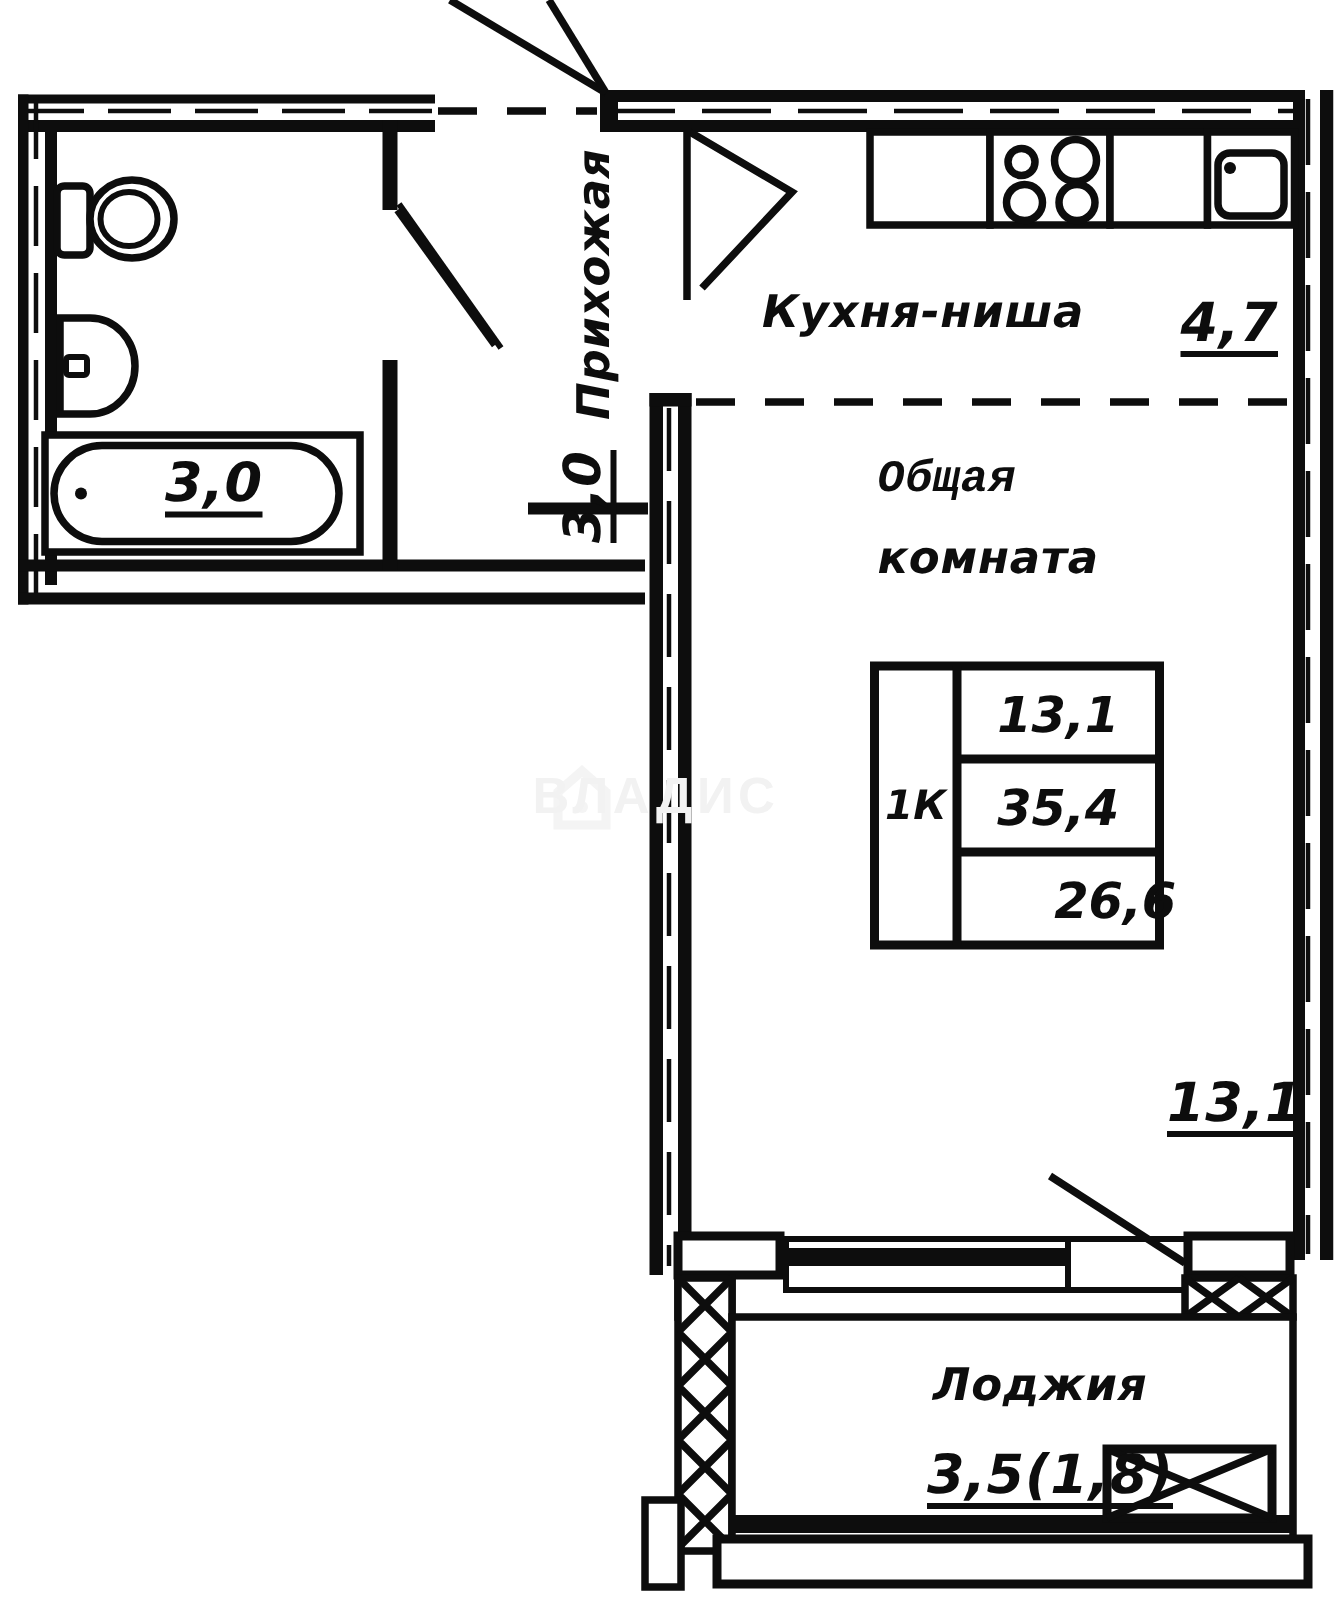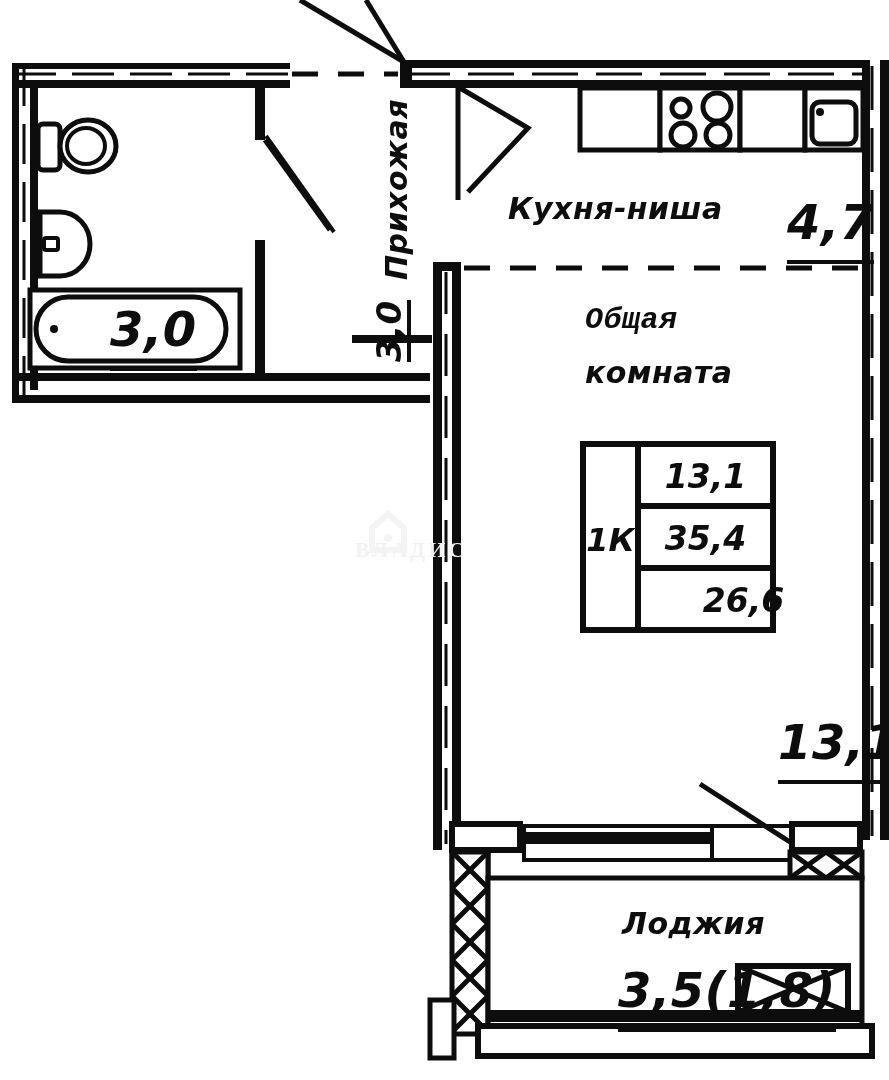--- a/index.html
+++ b/index.html
@@ -14,41 +14,41 @@
     font-family:"DejaVu Sans","Liberation Sans",sans-serif;
     font-style:italic;
     font-weight:700;
     color:#0d0d0d;
     white-space:nowrap;
     letter-spacing:0.5px;
     line-height:1;
     transform-origin:0 0;
   }
   .room-name{font-size:30px;}
-  .area-num{font-size:48px;border-bottom:4px solid #0d0d0d;padding-bottom:14px;}
+  .area-num{font-size:36px;border-bottom:4px solid #0d0d0d;padding-bottom:0;}
   .area-small{font-size:34px;border-bottom:4px solid #0d0d0d;padding-bottom:1px;}
   .tbl-cell{
     position:absolute;
     font-family:"DejaVu Sans","Liberation Sans",sans-serif;
     font-style:italic;font-weight:700;color:#0d0d0d;
     font-size:33px;text-align:center;line-height:1;
   }
-  .tbl-type{font-size:32px;}
+  .tbl-type{font-size:27px;}
   .vert{
     transform:rotate(-90deg);
     transform-origin:0 0;
   }
   #watermark{
     position:absolute;left:355px;top:512px;
     display:flex;align-items:center;gap:10px;
     opacity:1;pointer-events:none;
   }
   #watermark .wm-text{
-    font-family:Liberation Serif, serif;
-    font-weight:700;font-size:22px;letter-spacing:3px;color:#f2f2f2;margin-top:25px;
+    font-family:Liberation Sans, sans-serif;
+    font-weight:700;font-size:34px;letter-spacing:3px;color:#f2f2f2;
   }
 </style>
 </head>
 <body>
 
 <svg id="plan" viewBox="0 0 889 1080" xmlns="http://www.w3.org/2000/svg">
 
   <g opacity="1">
     <path d="M372 528 L388 514 L404 528 L404 550 L372 550 Z" fill="none" stroke="#f4f4f4" stroke-width="6"></path>
     <circle cx="388" cy="538" r="4" fill="#f4f4f4"></circle>

